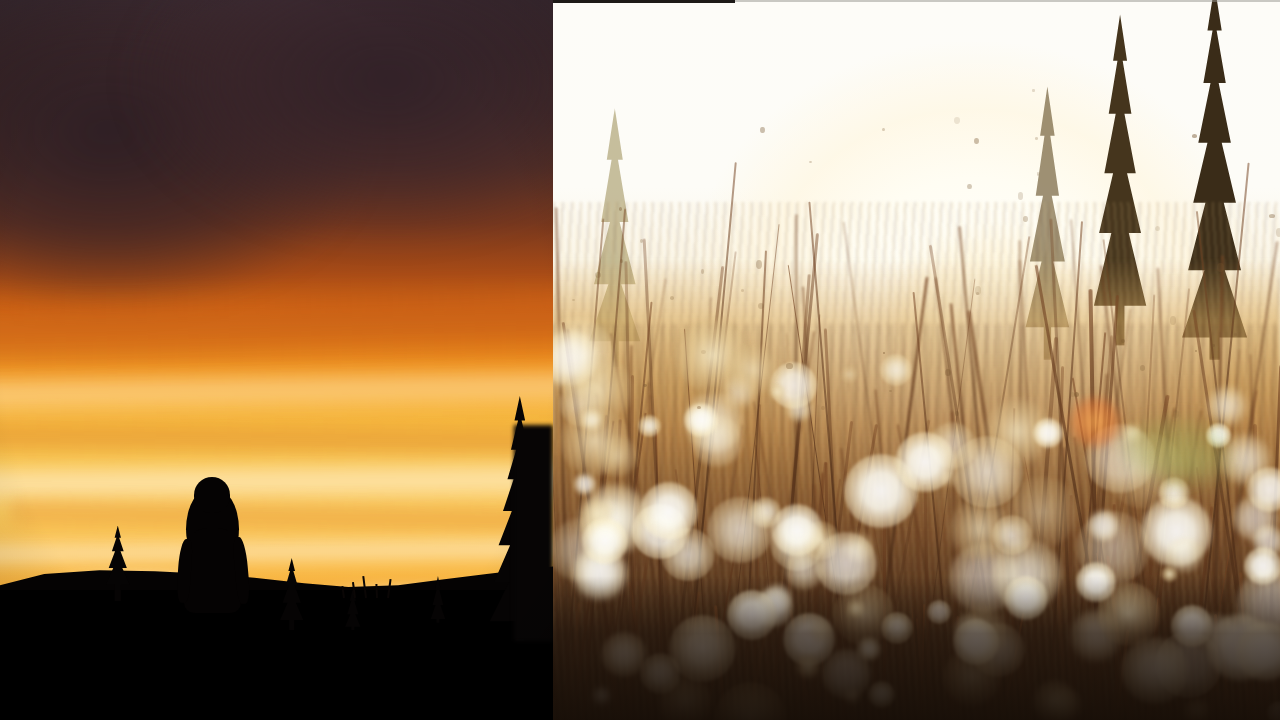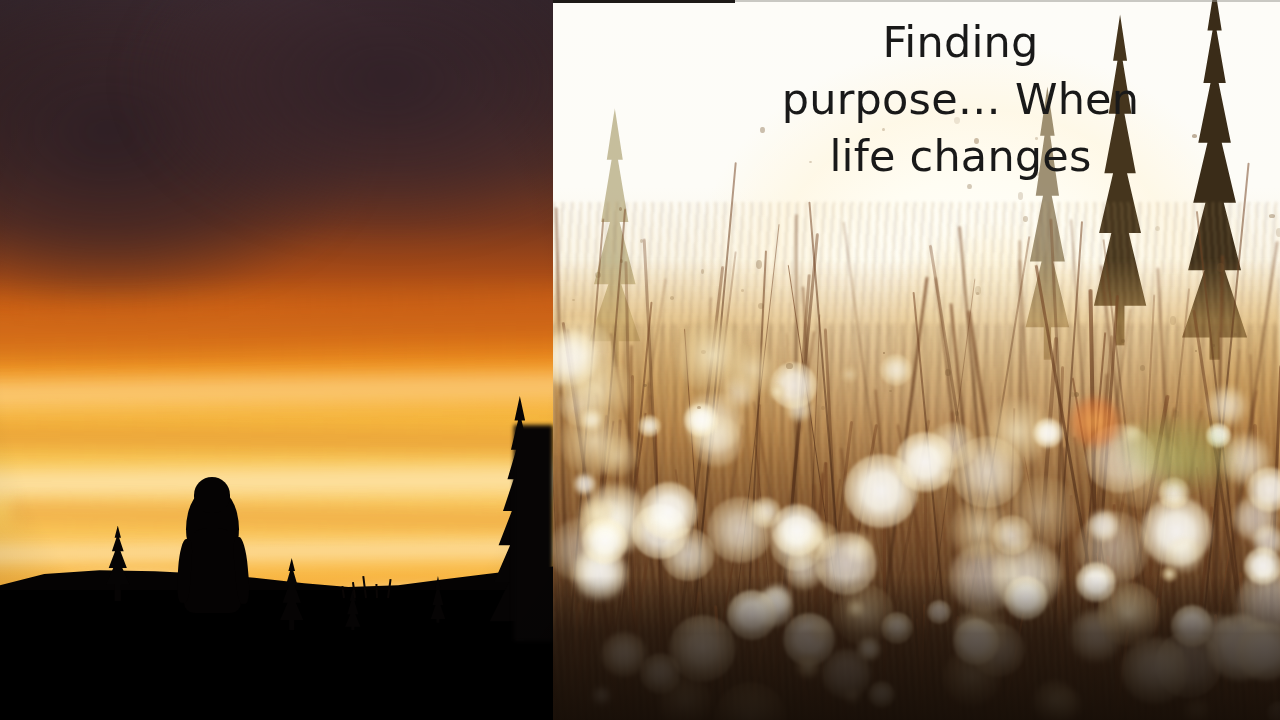--- a/index.html
+++ b/index.html
@@ -581,20 +581,15 @@
 
     <div class="flare-green"></div>
     <div class="flare-green2"></div>
     <div class="flare-orange"></div>
 
     <div class="dark-foreground"></div>
 
     <div class="top-rule"></div>
     <div class="top-rule-2"></div>
 
-    <div id="title-block">
-      <span class="tline">Finding</span>
-      <span class="tline">purpose… When</span>
-      <span class="tline">life changes</span>
-    </div>
   </div>
 
 </div>
 
 </body></html>

